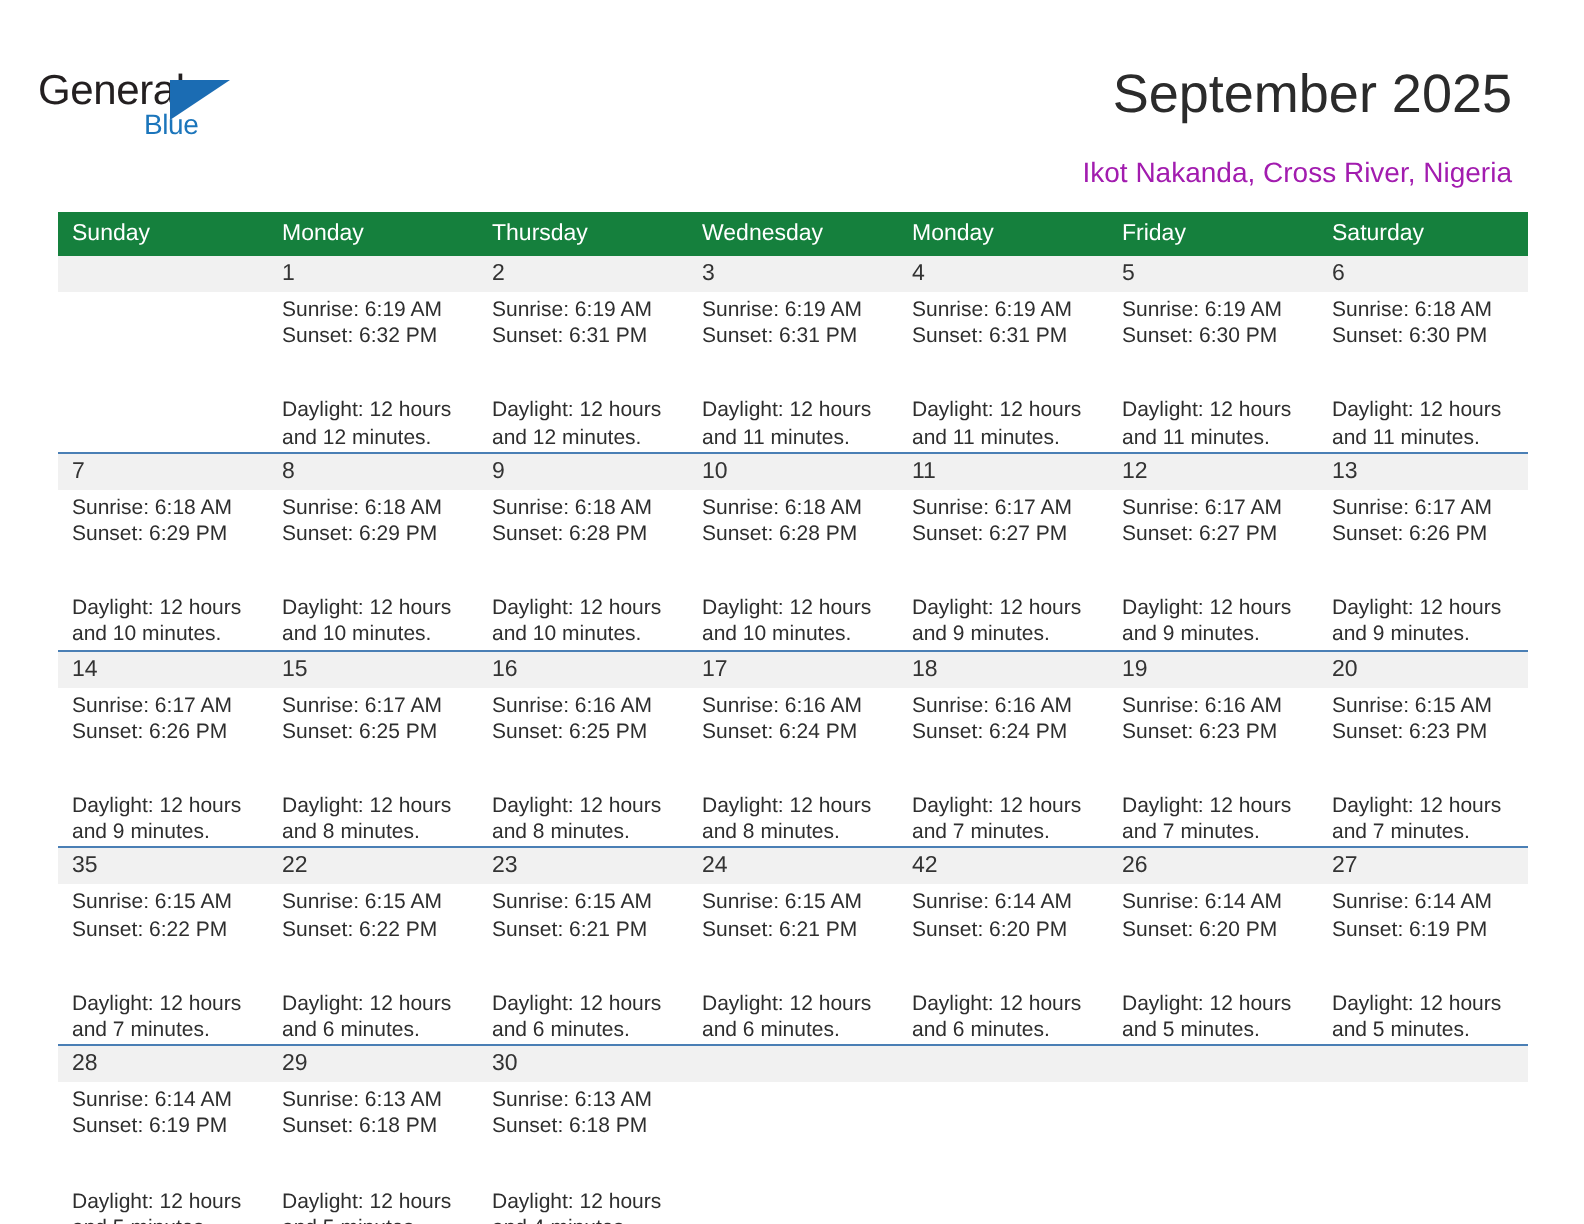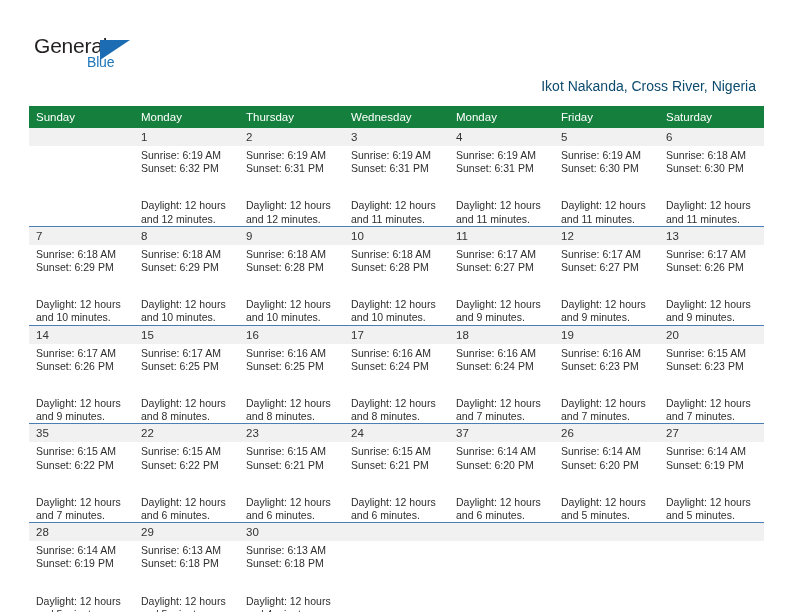--- a/index.html
+++ b/index.html
@@ -18,21 +18,21 @@
   }
 
   
   .top {
     position: absolute;
     left: 0; right: 0; top: 0;
     height: 100px;
   }
   .logo {
     position: absolute;
-    left: 34px;
+    left: 19px;
     top: 34px;
     width: 120px;
     height: 48px;
   }
   .logo-general {
     position: absolute;
     left: 0; top: 0;
     font-size: 21px;
     color: #231f20;
     letter-spacing: -0.2px;
@@ -64,21 +64,21 @@
     font-weight: normal;
     white-space: nowrap;
     text-align: right;
     font-family: "Liberation Sans", sans-serif;
   }
   .subtitle {
     position: absolute;
     right: 36px;
     top: 78px;
     font-size: 14px;
-    color: #0c4a6e;
+    color: #a21caf;
     white-space: nowrap;
     text-align: right;
     font-family: "Liberation Sans", sans-serif;
   }
 
   
   .cal {
     position: absolute;
     left: 29px;
     top: 106px;
@@ -138,20 +138,21 @@
 <div class="page">
 
   <div class="top">
 
     <div class="logo">
       <span class="logo-general">General</span>
       <span class="logo-tri"></span>
       <span class="logo-blue">Blue</span>
     </div>
 
+    <div class="title">September 2025</div>
     <div class="subtitle">Ikot Nakanda, Cross River, Nigeria</div>
   </div>
 
   <table class="cal">
     <thead>
       <tr>
         <th>Sunday</th>
         <th>Monday</th>
         <th>Thursday</th>
         <th>Wednesday</th>
@@ -357,21 +358,21 @@
           </td>
           <td>
             <span class="daynum">24</span>
             <span class="info">
               <span>Sunrise: 6:15 AM</span>
               <span>Sunset: 6:21 PM</span>
               <span class="wrap">Daylight: 12 hours and 6 minutes.</span>
             </span>
           </td>
           <td>
-            <span class="daynum">37</span>
+            <span class="daynum">42</span>
             <span class="info">
               <span>Sunrise: 6:14 AM</span>
               <span>Sunset: 6:20 PM</span>
               <span class="wrap">Daylight: 12 hours and 6 minutes.</span>
             </span>
           </td>
           <td>
             <span class="daynum">26</span>
             <span class="info">
               <span>Sunrise: 6:14 AM</span>

